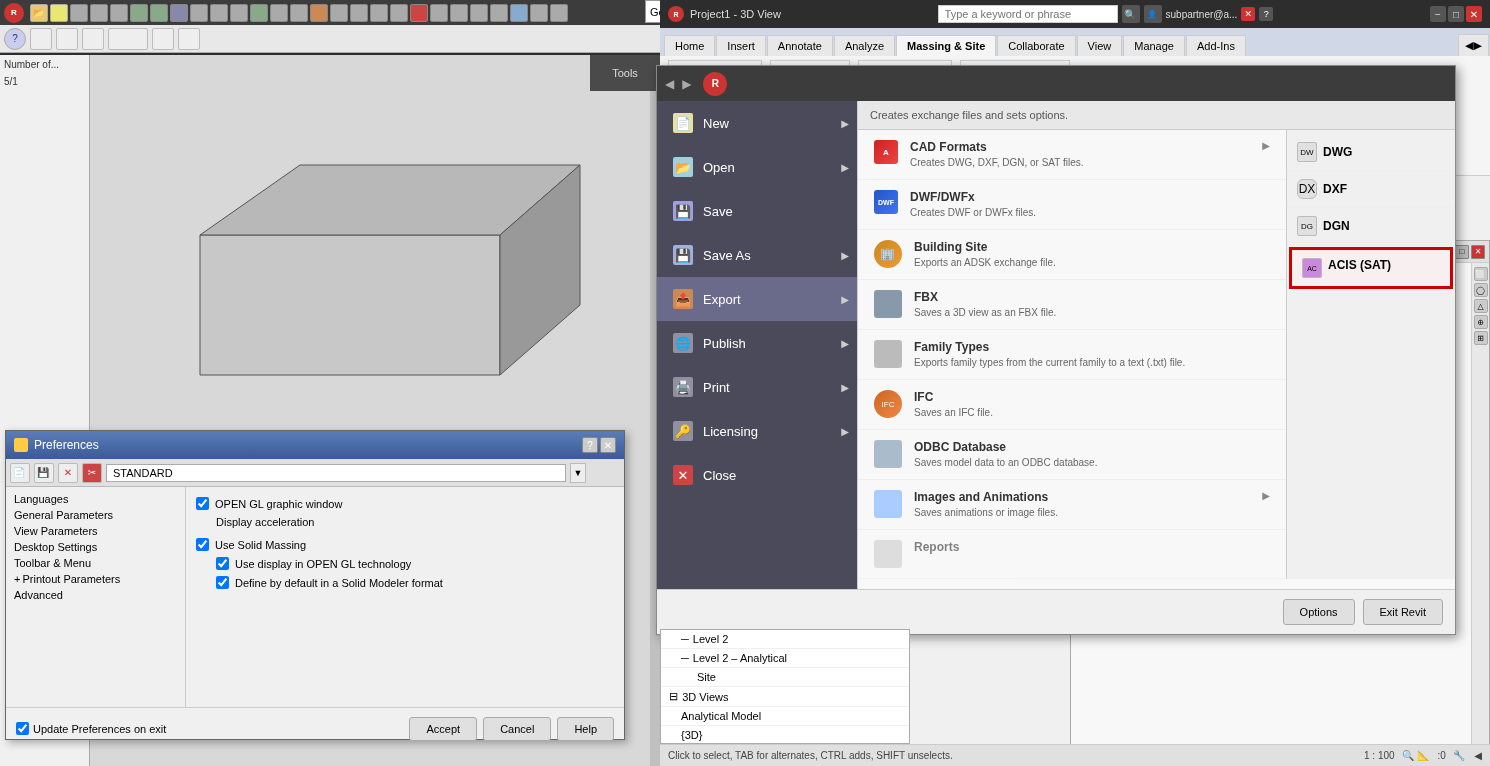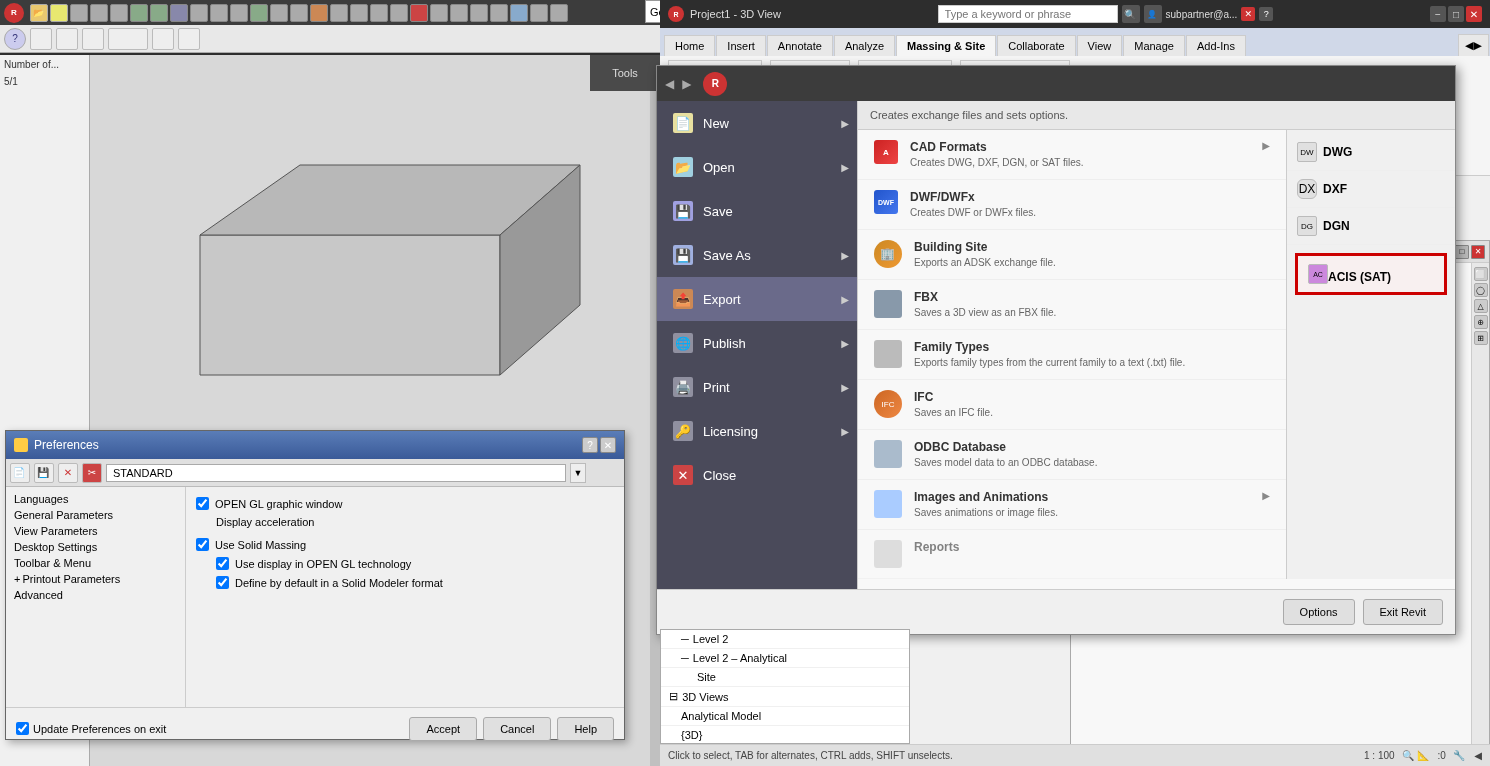--- a/index.html
+++ b/index.html
@@ -367,21 +367,21 @@
           </div>
           <div style="display:flex;align-items:center;gap:6px;padding:8px 10px;cursor:pointer;border-bottom:1px solid #eee;">
             <div style="width:20px;height:20px;background:#e0e0e0;border:1px solid #bbb;border-radius:6px;display:flex;align-items:center;justify-content:center;font-size:12px;">DX</div>
             <span style="font-size:12px;font-weight:bold;">DXF</span>
           </div>
           <div style="display:flex;align-items:center;gap:6px;padding:8px 10px;cursor:pointer;border-bottom:1px solid #eee;">
             <div style="width:20px;height:20px;background:#e0e0e0;border:1px solid #bbb;border-radius:2px;display:flex;align-items:center;justify-content:center;font-size:8px;">DG</div>
             <span style="font-size:12px;font-weight:bold;">DGN</span>
           </div>
 
-          <div style="display:flex;align-items:flex-end;padding:8px 10px;cursor:pointer;border:3px solid #cc0000;background:#f8f0f0;margin:8px;">
+          <div style="display:flex;align-items:flex-start;gap:6px;padding:8px 10px;cursor:pointer;border:3px solid #cc0000;background:#f8f0f0;margin:2px;">
             <div style="width:20px;height:20px;background:#cc88dd;border:1px solid #bbb;border-radius:2px;display:flex;align-items:center;justify-content:center;font-size:7px;">AC</div>
             <span style="font-size:12px;font-weight:bold;">ACIS (SAT)</span>
           </div>
         </div>
       </div>
     </div>
   </div>
 
   <div class="app-menu-footer">
     <button class="footer-btn">Options</button>

